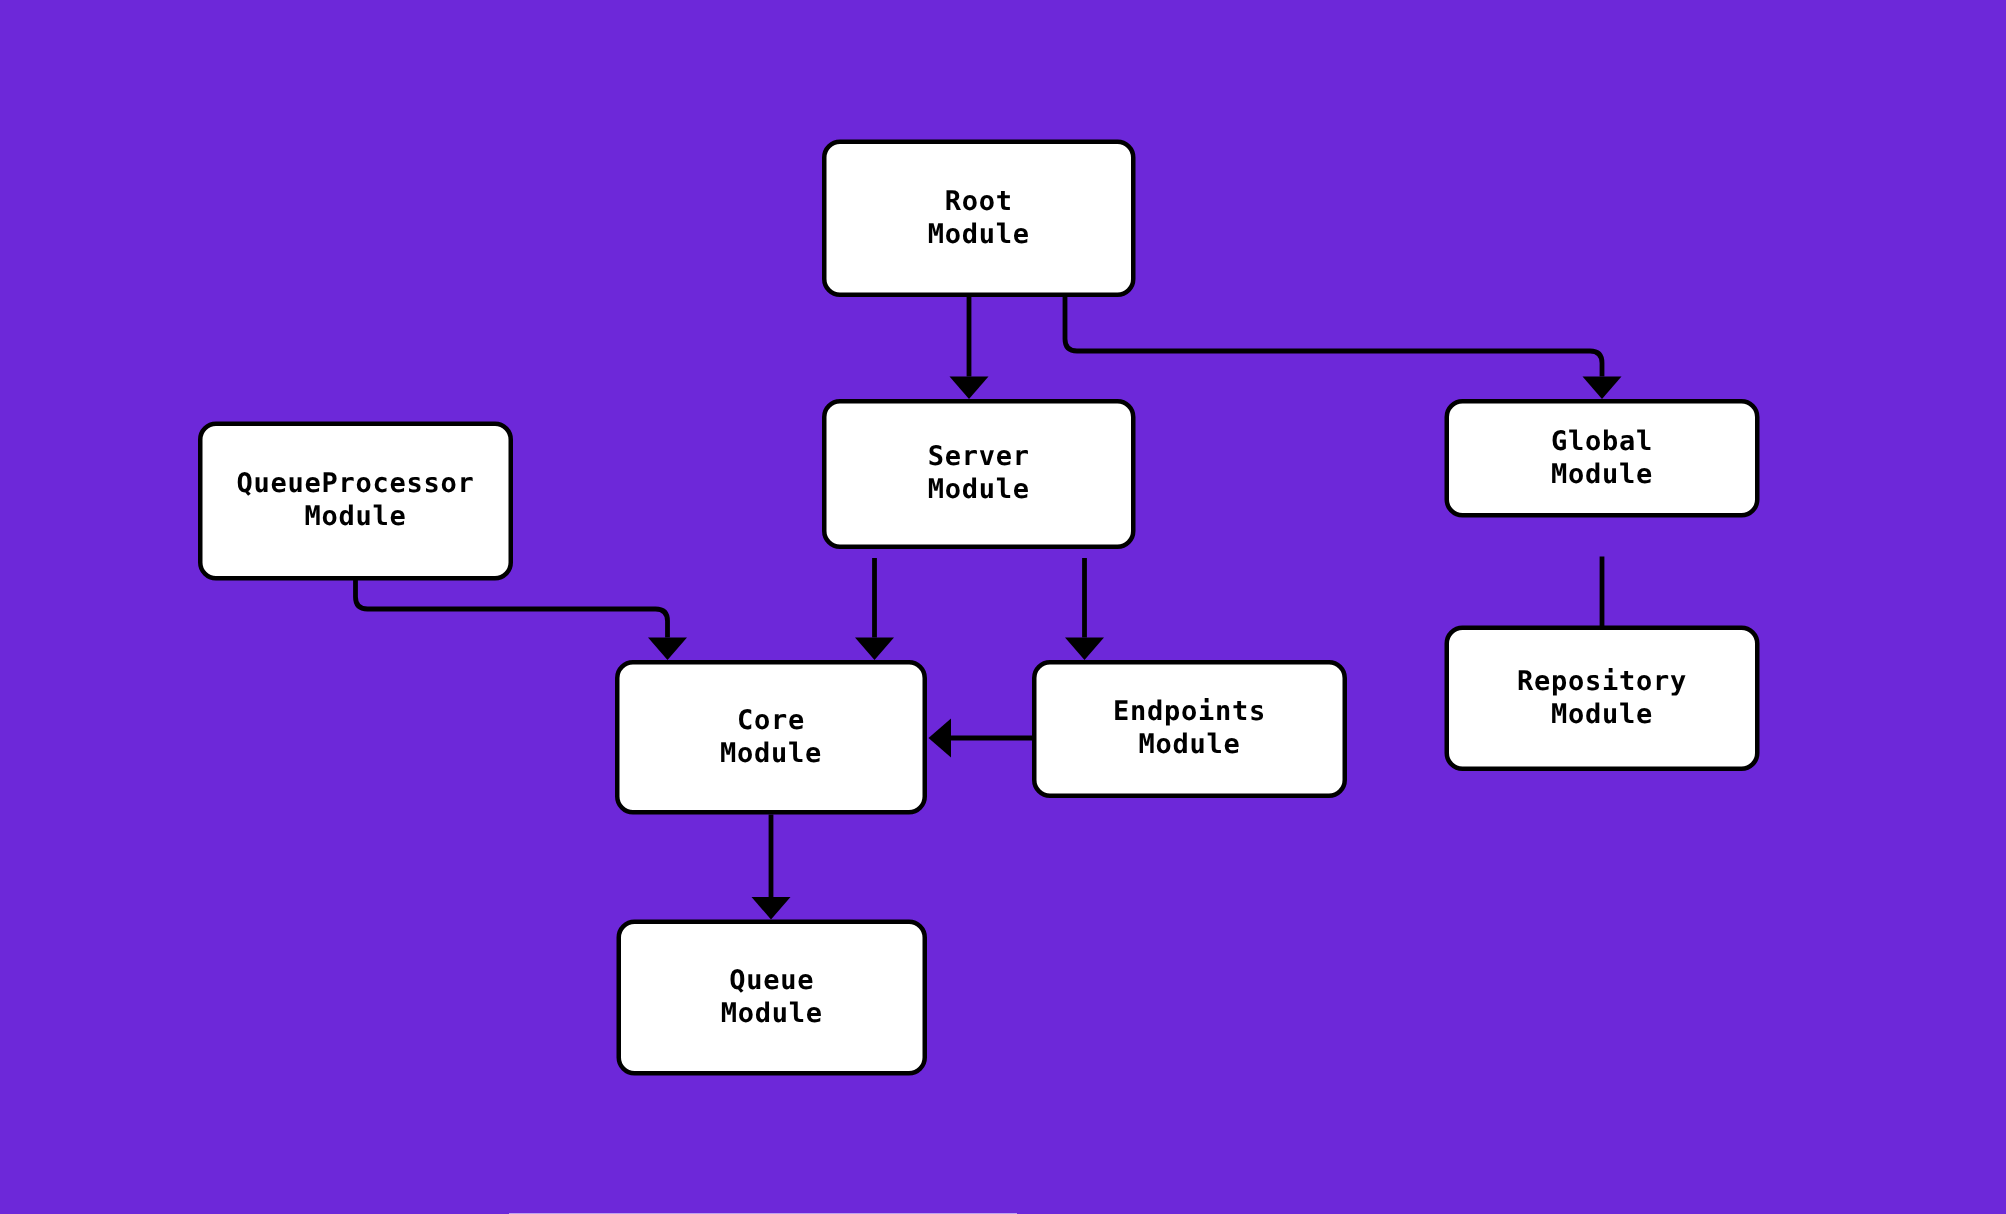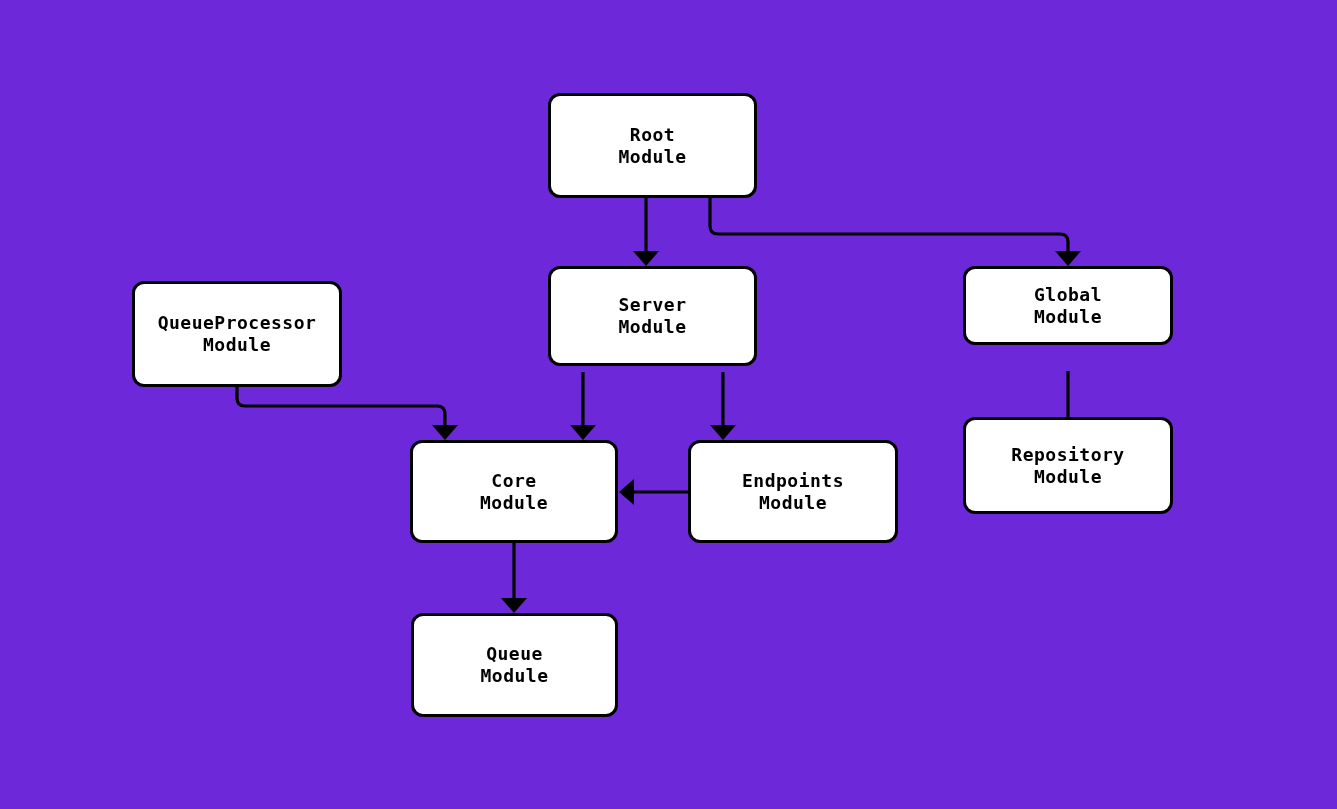--- a/index.html
+++ b/index.html
@@ -48,21 +48,21 @@
     text-align: center;
     white-space: pre-line;
     letter-spacing: 0.5px;
   }
   
   #node-root          { left: 548px; top:  93px; width: 209px; height: 105px; }
   #node-queueprocessor{ left: 132px; top: 265px; width: 210px; height: 106px; margin-top: 16px; }
   #node-server        { left: 548px; top: 266px; width: 209px; height: 100px; }
   #node-global        { left: 963px; top: 266px; width: 210px; height: 79px; }
   #node-core          { left: 410px; top: 440px; width: 208px; height: 103px; }
-  #node-endpoints     { left: 688px; top: 440px; width: 210px; height: 103px; }
+  #node-endpoints     { left: 688px; top: 440px; width: 210px; height: 92px; }
   #node-repository    { left: 963px; top: 417px; width: 210px; height: 97px; }
   #node-queue         { left: 411px; top: 613px; width: 207px; height: 104px; justify-content: center; }
 </style>
 </head>
 <body>
 
 <div class="canvas">
 
   <svg class="edges" width="1337" height="809" viewBox="0 0 1337 809">
 

